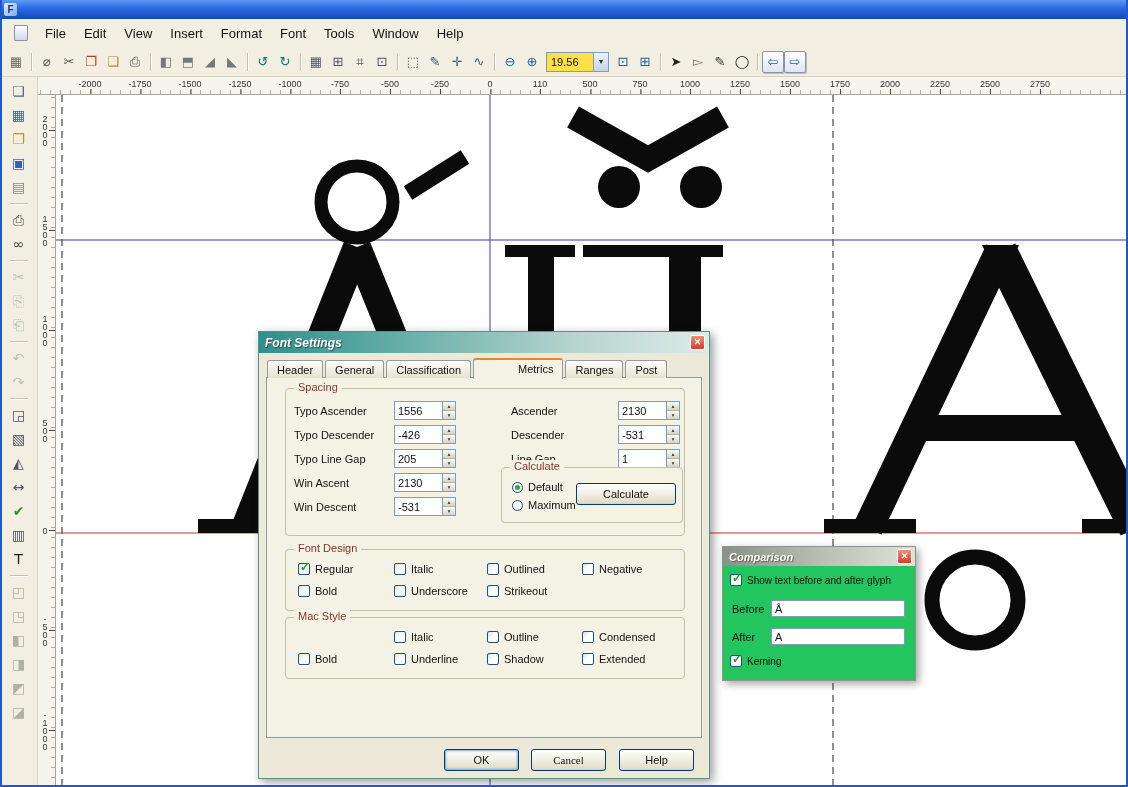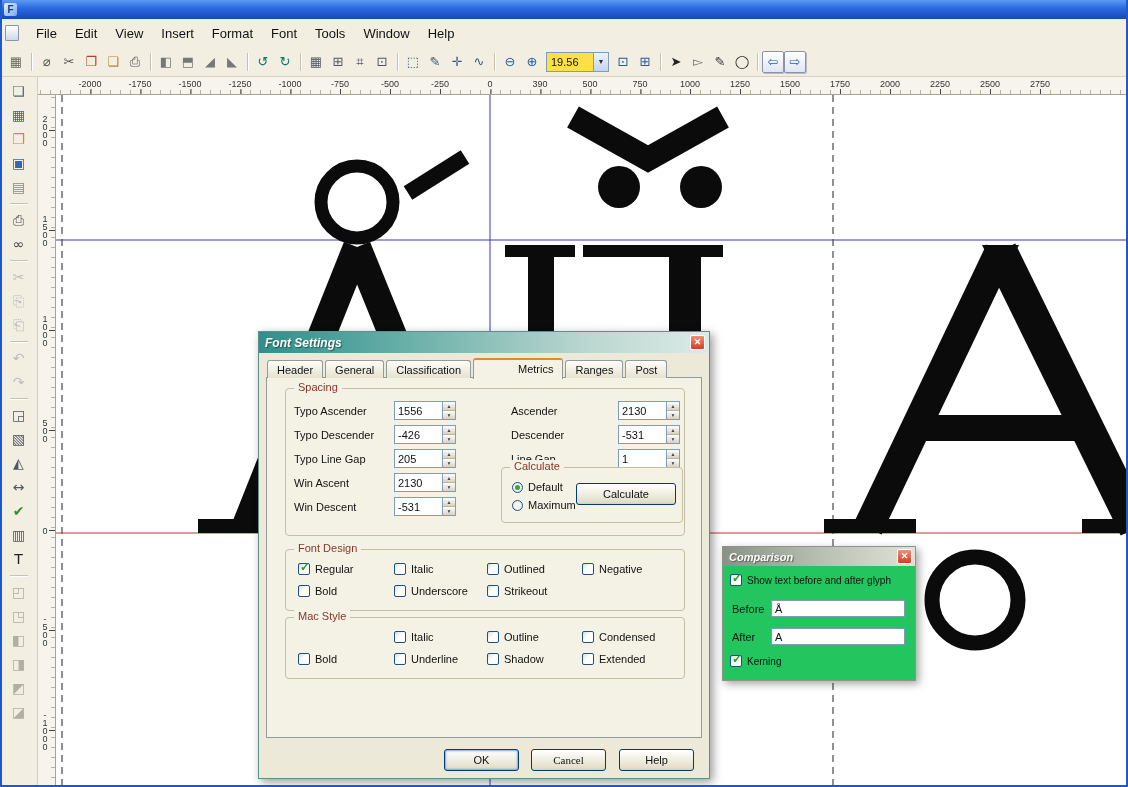--- a/index.html
+++ b/index.html
@@ -15,21 +15,21 @@
   .titlebar { position:absolute; left:0; top:0; right:0; height:19px;
     background:linear-gradient(180deg,#5a9af2 0%,#2a68e0 45%,#1348b8 100%);
     display:flex; align-items:center; gap:5px; padding-left:4px;
     color:#fff; font-weight:bold; font-size:12px; text-shadow:1px 1px 1px #123a77; }
   .app-icon { width:13px; height:13px; border-radius:2px; flex:0 0 auto;
     background:linear-gradient(135deg,#e8f0ff,#7aa8e8); color:#143a8c; font-size:10px; font-weight:bold;
     display:flex; align-items:center; justify-content:center; text-shadow:none; }
 
   
   .menubar { position:absolute; left:0; top:19px; right:0; height:28px; background:#f2efe2;
-    display:flex; align-items:center; padding-left:5px; font-size:13px; }
+    display:flex; align-items:center; padding-left:14px; font-size:13px; }
   .doc-icon { width:14px; height:16px; border:1px solid #8a94a8; background:linear-gradient(#fff,#cfd8ea);
     margin-right:8px; border-radius:1px; }
   .menu-item { padding:5px 9px; cursor:default; }
 
   
   .toolbar { position:absolute; left:0; top:47px; right:0; height:30px; background:#f2efe2;
     border-bottom:1px solid #d6d2be; display:flex; align-items:center; padding-left:5px; }
   .tb-group { display:flex; align-items:center; }
   .tb-btn { width:22px; height:22px; display:flex; align-items:center; justify-content:center;
     font-size:13px; border:1px solid transparent; border-radius:2px; }
@@ -439,21 +439,21 @@
     <span class="h-tick" style="left: 252px;"><span>-1000</span></span>
 
     <span class="h-tick" style="left: 302px;"><span>-750</span></span>
 
     <span class="h-tick" style="left: 352px;"><span>-500</span></span>
 
     <span class="h-tick" style="left: 402px;"><span>-250</span></span>
 
     <span class="h-tick" style="left: 452px;"><span>0</span></span>
 
-    <span class="h-tick" style="left: 502px;"><span>390</span></span>
+    <span class="h-tick" style="left: 502px;"><span>110</span></span>
 
     <span class="h-tick" style="left: 552px;"><span>500</span></span>
 
     <span class="h-tick" style="left: 602px;"><span>750</span></span>
 
     <span class="h-tick" style="left: 652px;"><span>1000</span></span>
 
     <span class="h-tick" style="left: 702px;"><span>1250</span></span>
 
     <span class="h-tick" style="left: 752px;"><span>1500</span></span>

